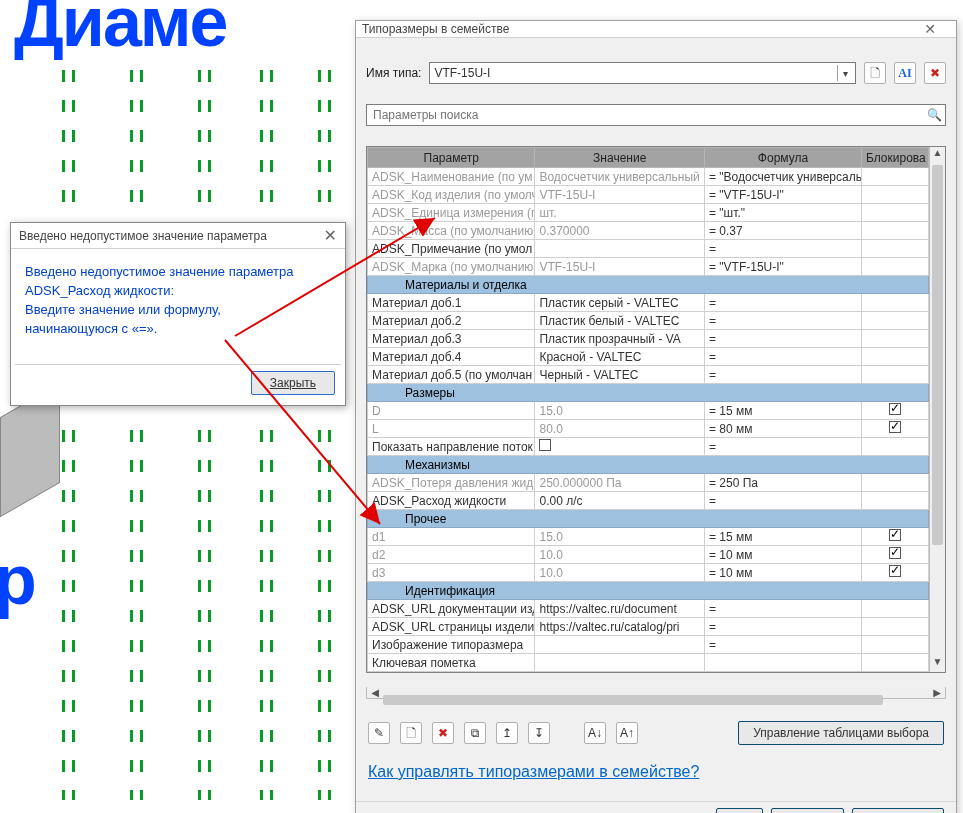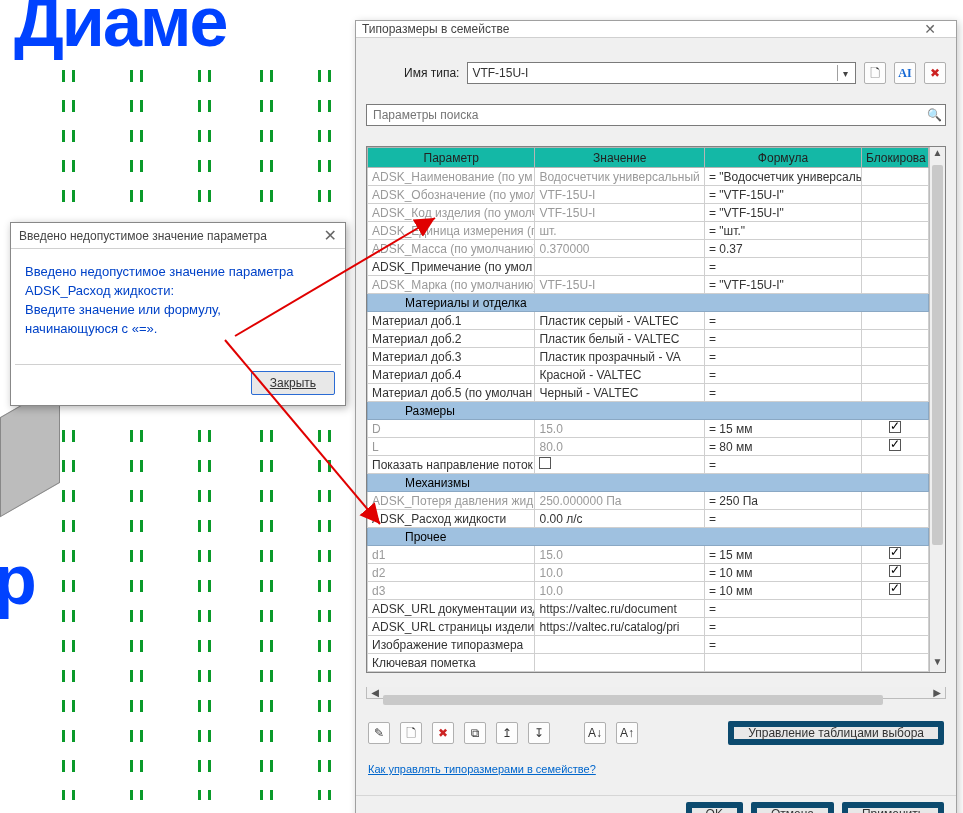--- a/index.html
+++ b/index.html
@@ -7,52 +7,52 @@
   
   .canvas { position: absolute; left: 0; top: 0; width: 963px; height: 813px; background: #fff; }
   .dashline { position: absolute; background: linear-gradient(to bottom, #0a9a2a 40%, transparent 40%); background-size: 4px 30px; width: 3px; }
   .bigtext { position: absolute; color: #0042ff; font-size: 70px; font-weight: bold; font-family: Arial, sans-serif; letter-spacing: -2px; }
   .greyedge { position: absolute; left:0; top:400px; width:60px; height:100px; transform: skewY(-30deg); background:#bcbcbc; border:1px solid #888;}
   
   .dlg { position: absolute; left: 355px; top: 20px; width: 602px; height: 807px; background: #f0f0f0; border: 1px solid #a0a0a0; box-shadow: 2px 2px 8px rgba(0,0,0,.2); display:flex; flex-direction:column;gap:14px; }
   .dlg .titlebar { height: 28px; background:#fff; border-bottom:1px solid #d0d0d0; display:flex; align-items:center; padding:0 6px; font-size:12px; color:#444;}
   .dlg .titlebar .close { margin-left:auto; width:40px; text-align:center; font-family:sans-serif; font-size:14px; color:#666;}
   .dlg .toprow { display:flex; align-items:center; gap:8px; padding:10px 10px 6px 10px; }
-  .dlg .toprow label { color:#222;margin-left:38px; }
+  .dlg .toprow label { color:#222; }
   .typename { flex:1; height:22px; border:1px solid #7a7a7a; padding:0 4px; display:flex; align-items:center; background:#fff; font-size:12px; position:relative;}
   .typename .chev { position:absolute; right:2px; top:2px; width:16px; height:16px; border-left:1px solid #a0a0a0; display:flex; align-items:center; justify-content:center; font-size:10px; color:#444;}
   .iconbtn { width:22px; height:22px; border:1px solid #b0b0b0; background:#fdfdfd; display:inline-flex; align-items:center; justify-content:center; border-radius:2px;}
   .searchrow { margin:0 10px 6px 10px; display:flex; align-items:center; border:1px solid #7a7a7a; background:#fff; height:22px;}
   .searchrow input { flex:1; border:none; padding:0 6px; height:20px; font-size:12px; outline:none; background:transparent; color:#888;}
   .searchrow .mag { width:20px; text-align:center; color:#555;}
   .tablewrap { flex:1; margin:0 10px; border:1px solid #828282; background:#fff; position:relative; display:flex;}
   .tbl { flex:1; border-collapse:collapse; width:100%; font-size:12px; table-layout:fixed;}
-  .tbl th { background:#14b8a6; border:1px solid #b5b5b5; padding:2px 4px; font-weight:normal; color:#222; height:20px; text-align:center; font-size:12px; white-space:nowrap; overflow:hidden;}
+  .tbl th { background:#a3a3a3; border:1px solid #b5b5b5; padding:2px 4px; font-weight:normal; color:#222; height:20px; text-align:center; font-size:12px; white-space:nowrap; overflow:hidden;}
   .tbl td { border:1px solid #cfcfcf; padding:1px 4px; height:18px; white-space:nowrap; overflow:hidden; text-overflow:clip; font-size:12px; vertical-align:middle;}
   .tbl tr.group td { background:#9fc1e0; color:#000; font-weight:normal; border-color:#8aa8c4;padding-left:37px;}
   .tbl td.col-lock { text-align:center; width:50px;}
   .tbl td.dim, .tbl tr.dim td.col-param, .tbl tr.dim td.col-value { color:#9a9a9a; }
   .tbl td.col-param { width:160px; }
   .tbl td.col-value { width:162px; }
   .tbl td.col-formula { width:142px; }
   .tbl td.col-lock   { width:60px; }
   .checkbox { display:inline-block; width:12px; height:12px; border:1px solid #555; position:relative; background:#fff;}
   .checkbox.checked::after { content:"✓"; position:absolute; left:0; top:-3px; font-size:12px; color:#000;}
   .vscroll { width:16px; background:#efefef; border-left:1px solid #bcbcbc; position:relative;}
   .vscroll .thumb { position:absolute; left:2px; right:2px; top:18px; height:380px; background:#c9c9c9; border-radius:2px;}
   .vscroll .arr { position:absolute; left:0; right:0; height:16px; text-align:center; color:#555; font-size:10px;}
   .vscroll .up{top:0;} .vscroll .dn{bottom:0;}
   .hscroll { height:16px; margin:0 10px; border:1px solid #bcbcbc; border-top:none; background:#efefef; display:flex; align-items:center;}
   .hscroll .arr { width:16px; text-align:center; color:#555; font-size:10px;}
   .hscroll .track { flex:1; position:relative;}
   .hscroll .thumb { position:absolute; left:0; top:2px; height:10px; width:500px; background:#c9c9c9; border-radius:2px;}
   .toolbar2 { display:flex; align-items:center; gap:10px; padding:8px 12px 4px 12px;}
   .toolbar2 .spacer { flex:1; }
-  .btn { height:24px; border:6px solid #0c4a6e; background:#e8e8e8; padding:0 14px; font-size:12px; display:inline-flex; align-items:center; border-radius:2px;}
-  .link { color:#0066cc; text-decoration:underline; padding:0 26px 6px 12px; font-size:11px;}
+  .btn { height:24px; border:1px solid #0c4a6e; background:#e8e8e8; padding:0 14px; font-size:12px; display:inline-flex; align-items:center; border-radius:2px;}
+  .link { color:#0066cc; text-decoration:underline; padding:0 26px 6px 12px; font-size:16px;}
   .bottomrow { display:flex; gap:8px; padding:6px 12px 10px 12px; justify-content:flex-end; border-top:1px solid #d6d6d6;}
   
   .err { position:absolute; left:10px; top:222px; width:336px; height:184px; border:1px solid #888; background:#fff; box-shadow:2px 2px 8px rgba(0,0,0,.3); display:flex; flex-direction:column;}
   .err .titlebar { height:26px; background:#fff; border-bottom:1px solid #d0d0d0; display:flex; align-items:center; padding:0 8px; color:#444;}
   .err .titlebar .close { margin-left:auto; color:#666; font-size:16px;}
   .err .body { flex:1; padding:14px 14px; color:#0042c8; font-size:13px; line-height:1.45;}
   .err .footer { padding:6px 10px 10px; display:flex; justify-content:flex-end;text-decoration:underline;}
   .err .footer .btn { border:1px solid #2a6bd4; padding:0 18px;}
   .err .separator { border-top:1px solid #d0d0d0; margin:0 4px;}
   
@@ -135,26 +135,20 @@
         </tr>
       </thead>
       <tbody id="tblbody">
           <tr class="dim">
             <td class="col-param">ADSK_Наименование (по ум</td>
             <td class="col-value">Водосчетчик универсальный</td>
             <td class="col-formula">= "Водосчетчик универсальны</td>
             <td class="col-lock"></td>
           </tr>
           <tr class="dim">
-            <td class="col-param">ADSK_Обозначение (по умол</td>
-            <td class="col-value">VTF-15U-І</td>
-            <td class="col-formula">= "VTF-15U-І"</td>
-            <td class="col-lock"></td>
-          </tr>
-          <tr class="dim">
             <td class="col-param">ADSK_Код изделия (по умолч</td>
             <td class="col-value">VTF-15U-І</td>
             <td class="col-formula">= "VTF-15U-І"</td>
             <td class="col-lock"></td>
           </tr>
           <tr class="dim">
             <td class="col-param">ADSK_Единица измерения (п</td>
             <td class="col-value">шт.</td>
             <td class="col-formula">= "шт."</td>
             <td class="col-lock"></td>
@@ -259,20 +253,23 @@
             <td class="col-param">d2</td>
             <td class="col-value">10.0</td>
             <td class="col-formula">= 10 мм</td>
             <td class="col-lock"><span class="checkbox checked"></span></td>
           </tr>
           <tr class="dim">
             <td class="col-param">d3</td>
             <td class="col-value">10.0</td>
             <td class="col-formula">= 10 мм</td>
             <td class="col-lock"><span class="checkbox checked"></span></td>
+          </tr>
+          <tr class="group">
+            <td colspan="4">Идентификация</td>
           </tr>
           <tr>
             <td class="col-param">ADSK_URL документации изд</td>
             <td class="col-value">https://valtec.ru/document</td>
             <td class="col-formula">=</td>
             <td class="col-lock"></td>
           </tr>
           <tr>
             <td class="col-param">ADSK_URL страницы изделия</td>
             <td class="col-value">https://valtec.ru/catalog/pri</td>

